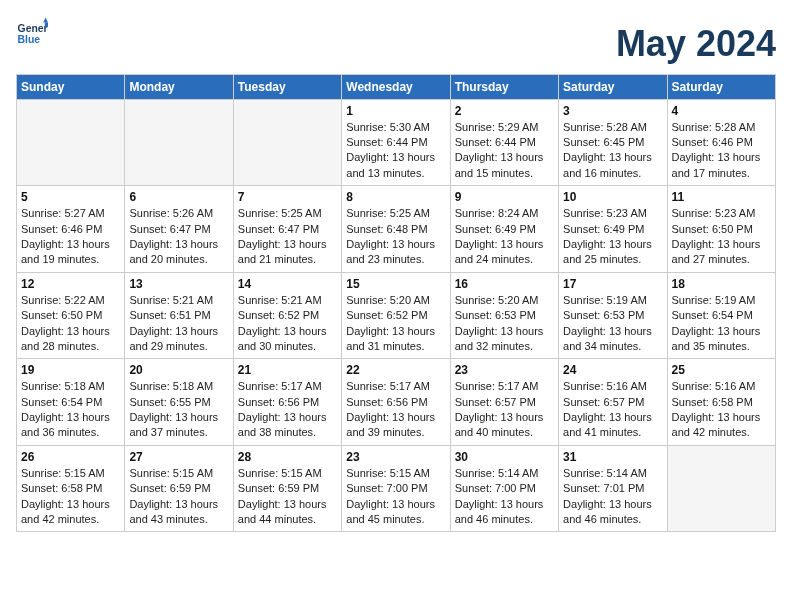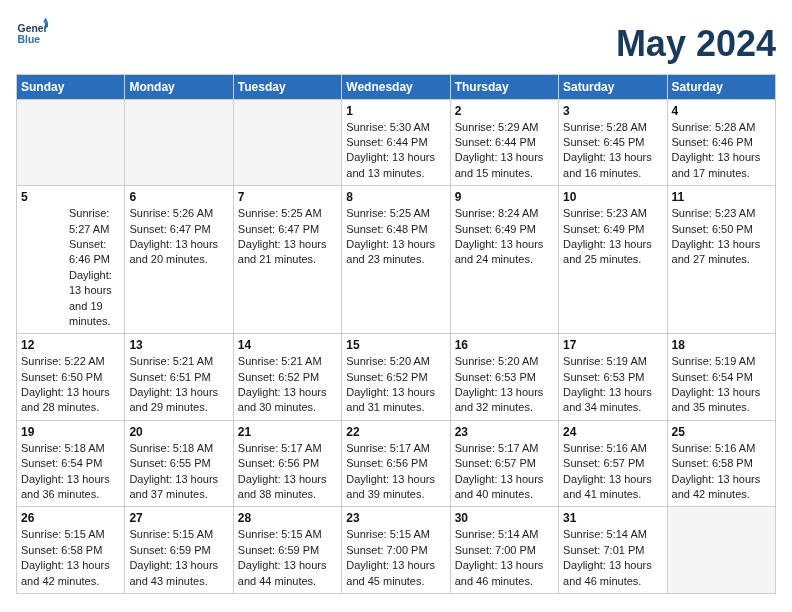--- a/index.html
+++ b/index.html
@@ -140,21 +140,21 @@
           <span class="day-num">4</span>
           <div class="day-detail" style="white-space: pre-line;">Sunrise: 5:28 AM
 Sunset: 6:46 PM
 Daylight: 13 hours
 and 17 minutes.</div>
         </td>
       </tr>
       <tr>
         <td>
           <span class="day-num">5</span>
-          <div class="day-detail" style="white-space: pre-line; margin-left: 48px;">Sunrise: 5:27 AM
+          <div class="day-detail" style="white-space: pre-line;">Sunrise: 5:27 AM
 Sunset: 6:46 PM
 Daylight: 13 hours
 and 19 minutes.</div>
         </td>
         <td>
           <span class="day-num">6</span>
           <div class="day-detail" style="white-space: pre-line;">Sunrise: 5:26 AM
 Sunset: 6:47 PM
 Daylight: 13 hours
 and 20 minutes.</div>

